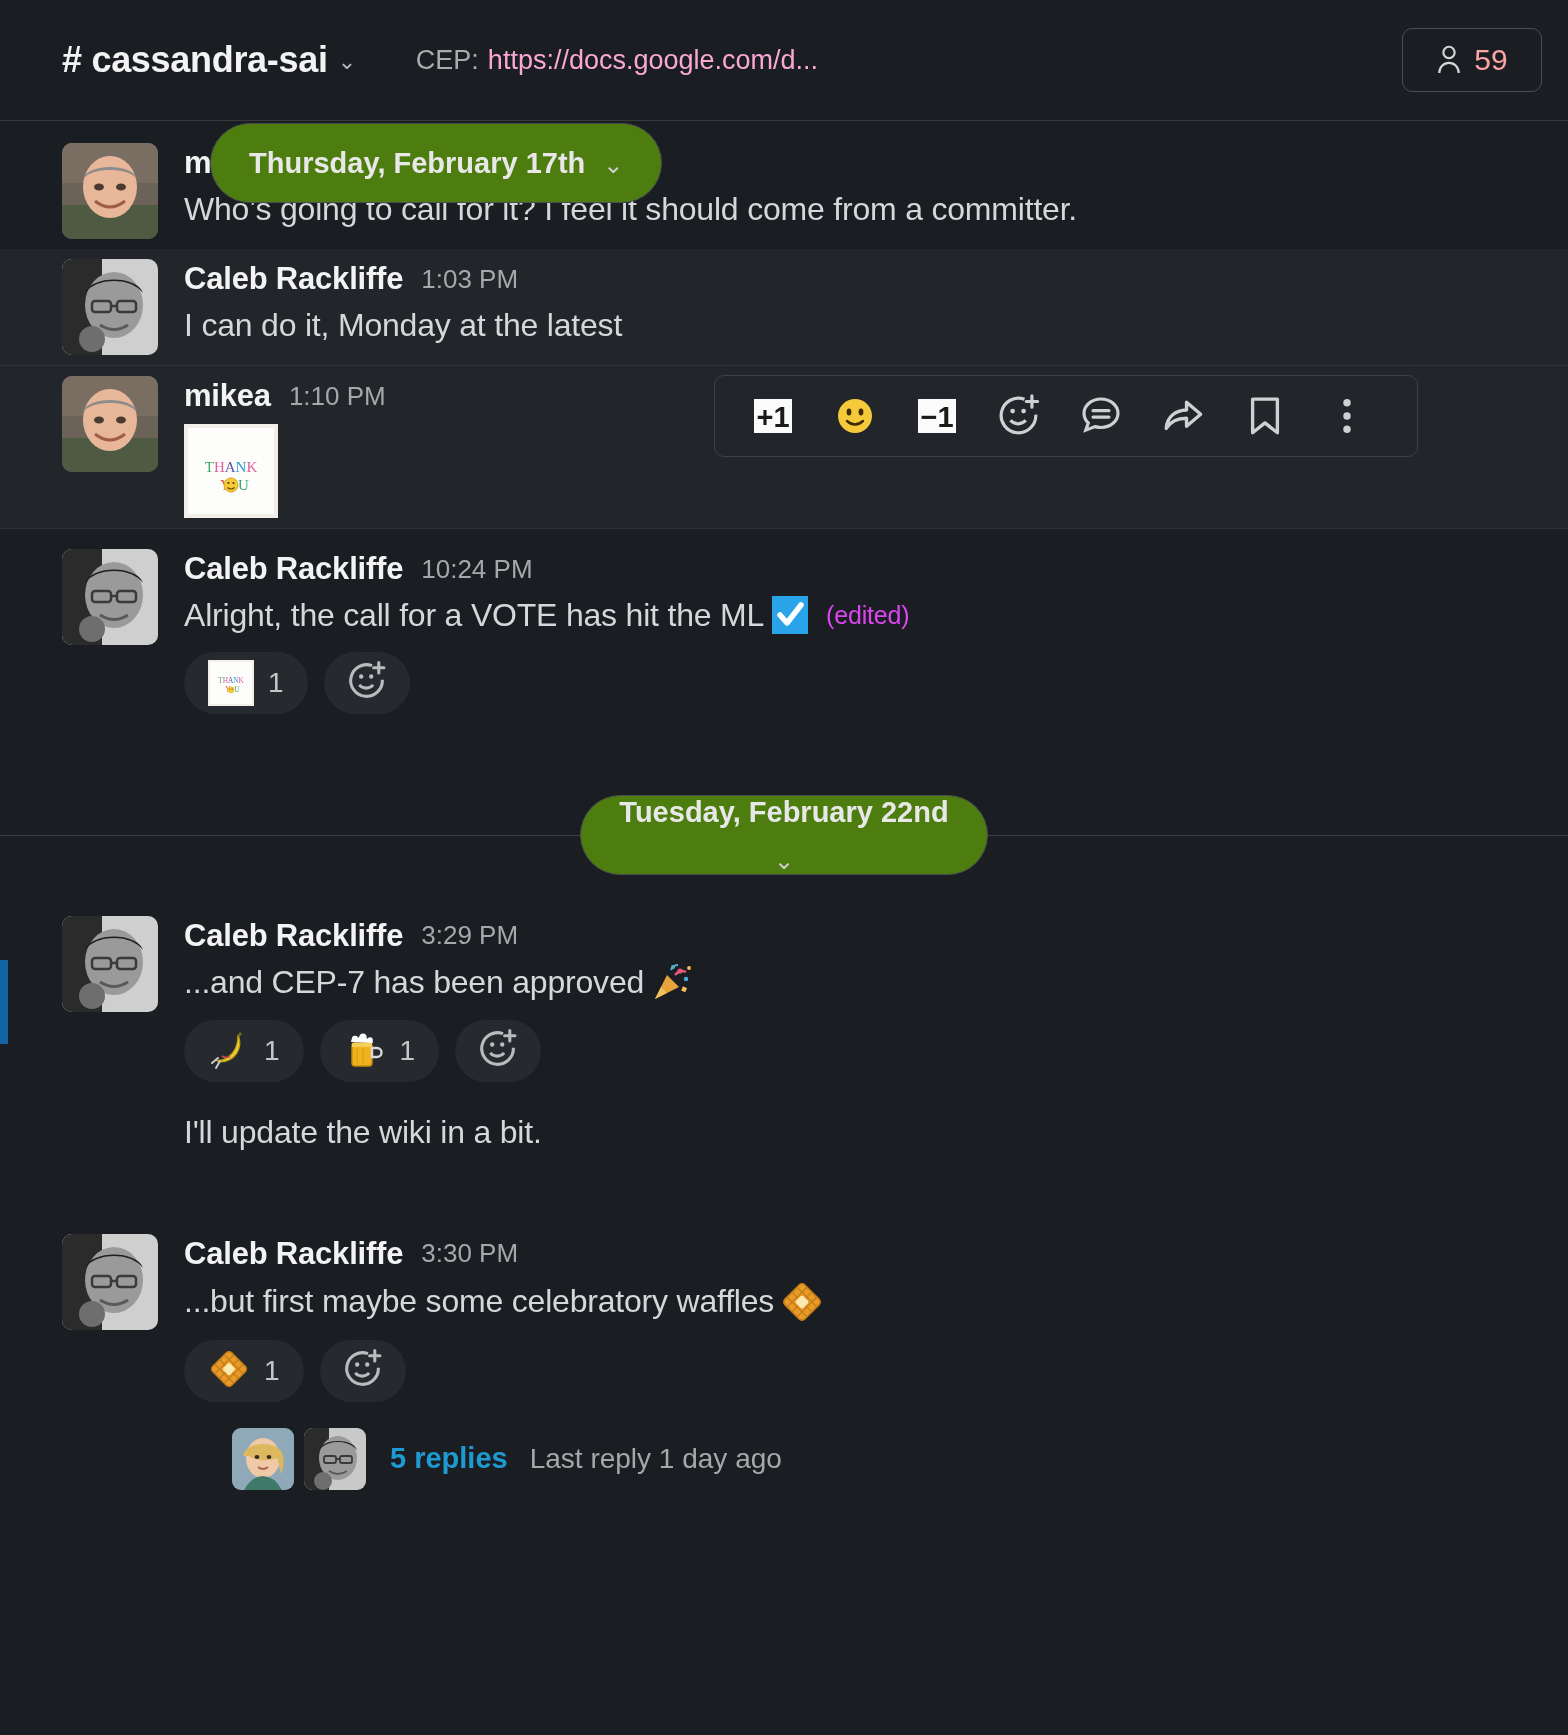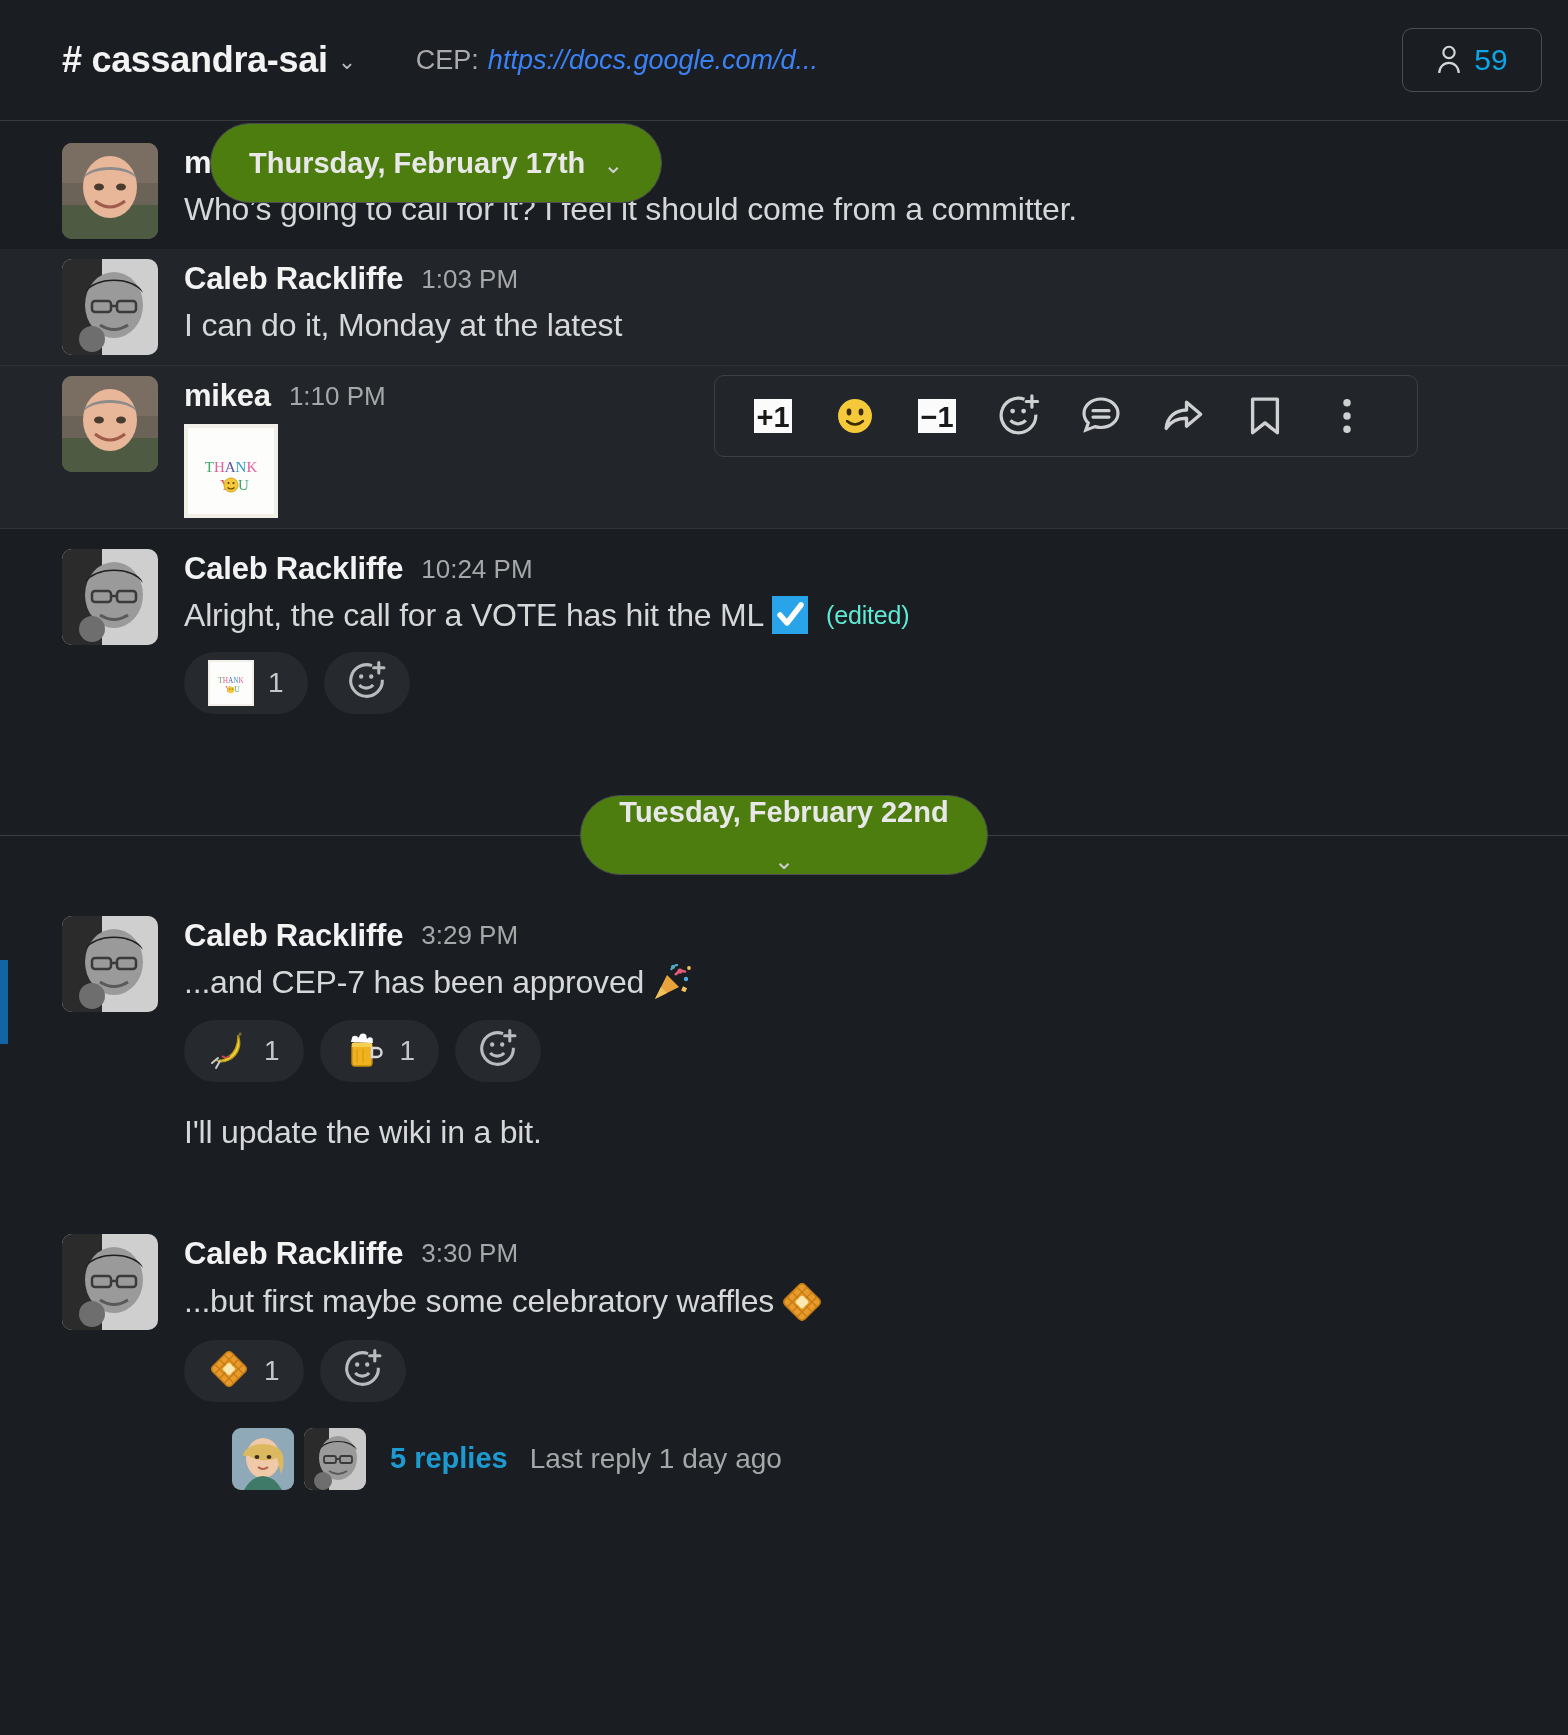--- a/index.html
+++ b/index.html
@@ -29,29 +29,29 @@
   .chev {
     display: inline-block; color: #b9bbbe;
     font-size: 22px; font-weight: normal; line-height: 1;
     transform: translateY(2px);
   }
   .topic {
     margin-left: 60px; font-size: 27px; display: flex;
     align-items: baseline; gap: 9px; white-space: nowrap;
   }
   .topic-label { color: #ababad; }
-  .topic-link { color: #3b82f6; font-style: italic; }
+  .topic-link { color: #f9a8d4; }
   .members {
     margin-left: auto;
     border: 1px solid #4a4d51; border-radius: 10px;
     height: 64px; min-width: 140px;
     display: flex; align-items: center; justify-content: center;
     gap: 12px; padding: 0 20px;
   }
-  .members .count { color: #0ea5e9; font-size: 30px; }
+  .members .count { color: #fca5a5; font-size: 30px; }
   .person-ico { width: 26px; height: 32px; display:block; }
 
   
   .msglist { position: relative; }
 
   .msg {
     position: relative;
     display: flex;
     padding: 10px 26px 10px 62px;
   }
@@ -73,21 +73,21 @@
     color: #f3f3f3; font-size: 31px; font-weight: bold;
     letter-spacing: -0.2px; white-space: nowrap;
   }
   .time { color: #a6a7a9; font-size: 26px; white-space: nowrap; }
 
   .text {
     color: #d6d7d9; font-size: 32px; line-height: 1.28;
     margin-top: 8px; letter-spacing: -0.2px;
     display: flex; align-items: center; flex-wrap: wrap; gap: 2px;
   }
-  .text .edited { color: #5eead4; font-size: 25px; margin-left: 10px; }
+  .text .edited { color: #d946ef; font-size: 25px; margin-left: 10px; }
 
   
   .date-float {
     position: absolute; z-index: 5;
     background: #4d7c0f;
     border: 1px solid #4a4d51; border-radius: 40px;
     height: 80px; padding: 0 38px;
     display: flex; align-items: center; gap: 18px;
     color: #e8e8e8; font-size: 29px; font-weight: bold;
     white-space: nowrap;

